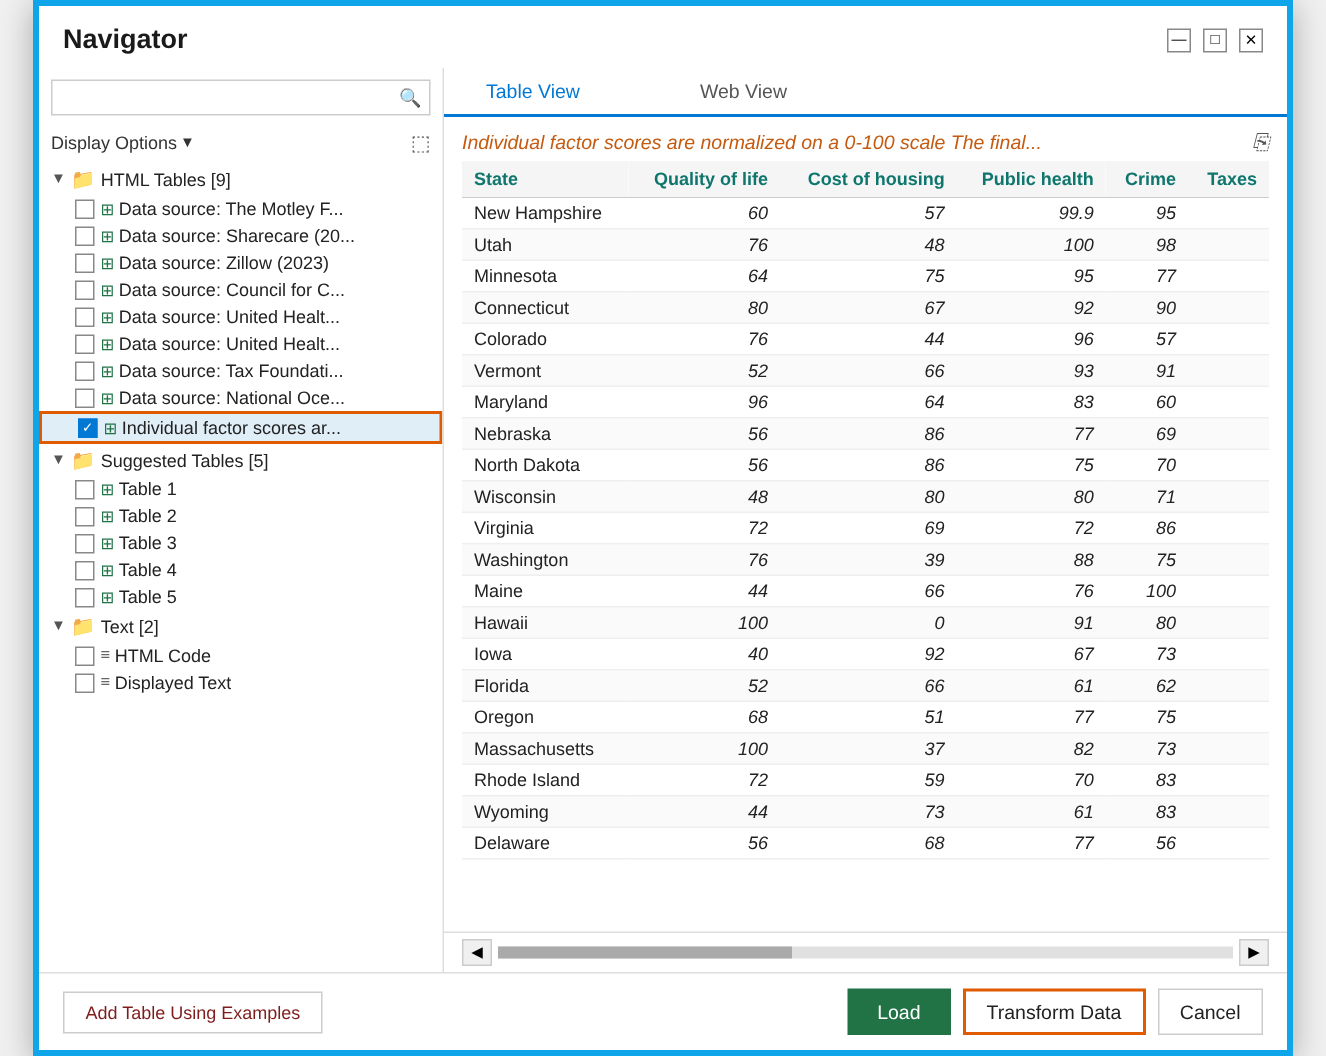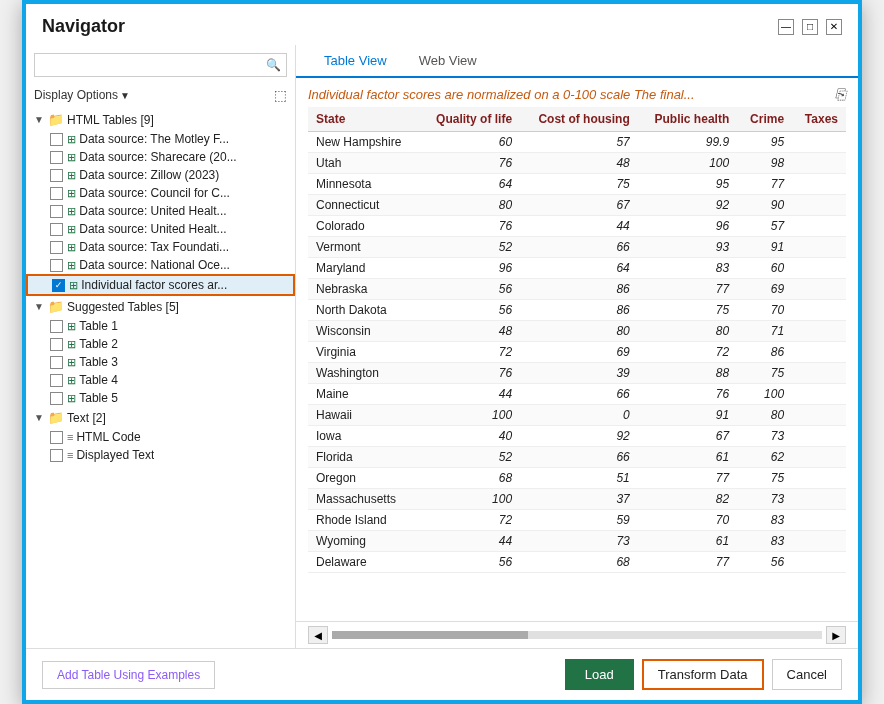--- a/index.html
+++ b/index.html
@@ -24,40 +24,40 @@
     .indent-2 { padding-left: 24px; }
     .checkbox { width: 13px; height: 13px; border: 1px solid #888; margin-right: 4px; flex-shrink: 0; display: inline-flex; align-items: center; justify-content: center; background: #fff; }
     .checkbox.checked { background: #0078d4; border-color: #0078d4; color: white; font-size: 9px; }
     .folder-icon { color: #e8b84b; margin-right: 3px; font-size: 13px; flex-shrink: 0; }
     .table-icon { color: #217346; margin-right: 3px; font-size: 11px; flex-shrink: 0; }
     .text-icon { color: #666; margin-right: 3px; font-size: 11px; flex-shrink: 0; }
     .item-label { font-size: 12px; color: #222; white-space: nowrap; overflow: hidden; text-overflow: ellipsis; }
     .section-header { display: flex; align-items: center; padding: 3px 8px; cursor: pointer; }
     .chevron { font-size: 10px; margin-right: 4px; color: #555; }
     .right-panel { flex: 1; display: flex; flex-direction: column; overflow: hidden; }
-    .tabs { display: flex; border-bottom: 2px solid #0078d4; padding: 0 12px; }
+    .tabs { display: flex; border-bottom: 2px solid #0078d4; padding: 0 12px; gap: 48px; }
     .tab { padding: 8px 16px; font-size: 13px; cursor: pointer; color: #555; border-bottom: 2px solid transparent; margin-bottom: -2px; }
     .tab.active { color: #0078d4; border-bottom: 2px solid #0078d4; font-weight: 500; }
     .table-header-bar { padding: 8px 12px 4px 12px; display: flex; align-items: center; justify-content: space-between; font-style: italic; }
     .table-description { color: #c55a11; font-size: 13px; font-weight: 400; flex: 1; }
     .copy-icon { color: #555; cursor: pointer; font-size: 14px; margin-left: 8px; }
     .table-container { flex: 1; overflow: auto; padding: 0 12px; }
     table { width: 100%; border-collapse: collapse; font-size: 12px; }
-    thead th { background: #f5f5f5; border-bottom: 1px solid #ccc; padding: 5px 8px; text-align: left; font-weight: 600; color: #7f1d1d; white-space: nowrap; position: sticky; top: 0; margin-left: 40px; }
+    thead th { background: #f5f5f5; border-bottom: 1px solid #ccc; padding: 5px 8px; text-align: left; font-weight: 600; color: #0f766e; white-space: nowrap; position: sticky; top: 0; margin-left: 40px; }
     thead th:not(:first-child) { text-align: right; }
     tbody tr:nth-child(even) { background: #fafafa; }
     tbody td { padding: 3px 8px; border-bottom: 1px solid #eee; color: #222; }
     tbody td:not(:first-child) { text-align: right; }
     .italic-cell { font-style: italic; }
     .scrollbar-hint { display: flex; align-items: center; justify-content: space-between; padding: 4px 12px; border-top: 1px solid #ddd; }
     .scroll-btn { background: #f0f0f0; border: 1px solid #ccc; width: 20px; height: 18px; display: flex; align-items: center; justify-content: center; cursor: pointer; font-size: 10px; }
     .scroll-bar-track { flex: 1; height: 8px; background: #e0e0e0; margin: 0 4px; position: relative; }
     .scroll-bar-thumb { height: 8px; background: #aaa; width: 40%; position: absolute; left: 0; }
     .footer { padding: 10px 16px; display: flex; align-items: center; justify-content: space-between; border-top: 1px solid #ddd; background: #fff; }
-    .add-table-btn { border: 1px solid #ccc; background: #fff; padding: 6px 14px; font-size: 12px; cursor: pointer; color: #8b5cf6; }
+    .add-table-btn { border: 1px solid #ccc; background: #fff; padding: 6px 14px; font-size: 12px; cursor: pointer; color: #7f1d1d; }
     .footer-right { display: flex; gap: 8px; }
     .btn-load { background: #217346; color: white; border: none; padding: 6px 20px; font-size: 13px; cursor: pointer; }
     .btn-transform { background: #fff; color: #222; border: 2px solid #e05a00; padding: 6px 14px; font-size: 13px; cursor: pointer; }
     .btn-cancel { background: #fff; color: #222; border: 1px solid #ccc; padding: 6px 14px; font-size: 13px; cursor: pointer; }
     .tree-scroll { overflow-y: auto; flex: 1; }
   </style>
 </head>
 <body>
 
 <div class="dialog">

